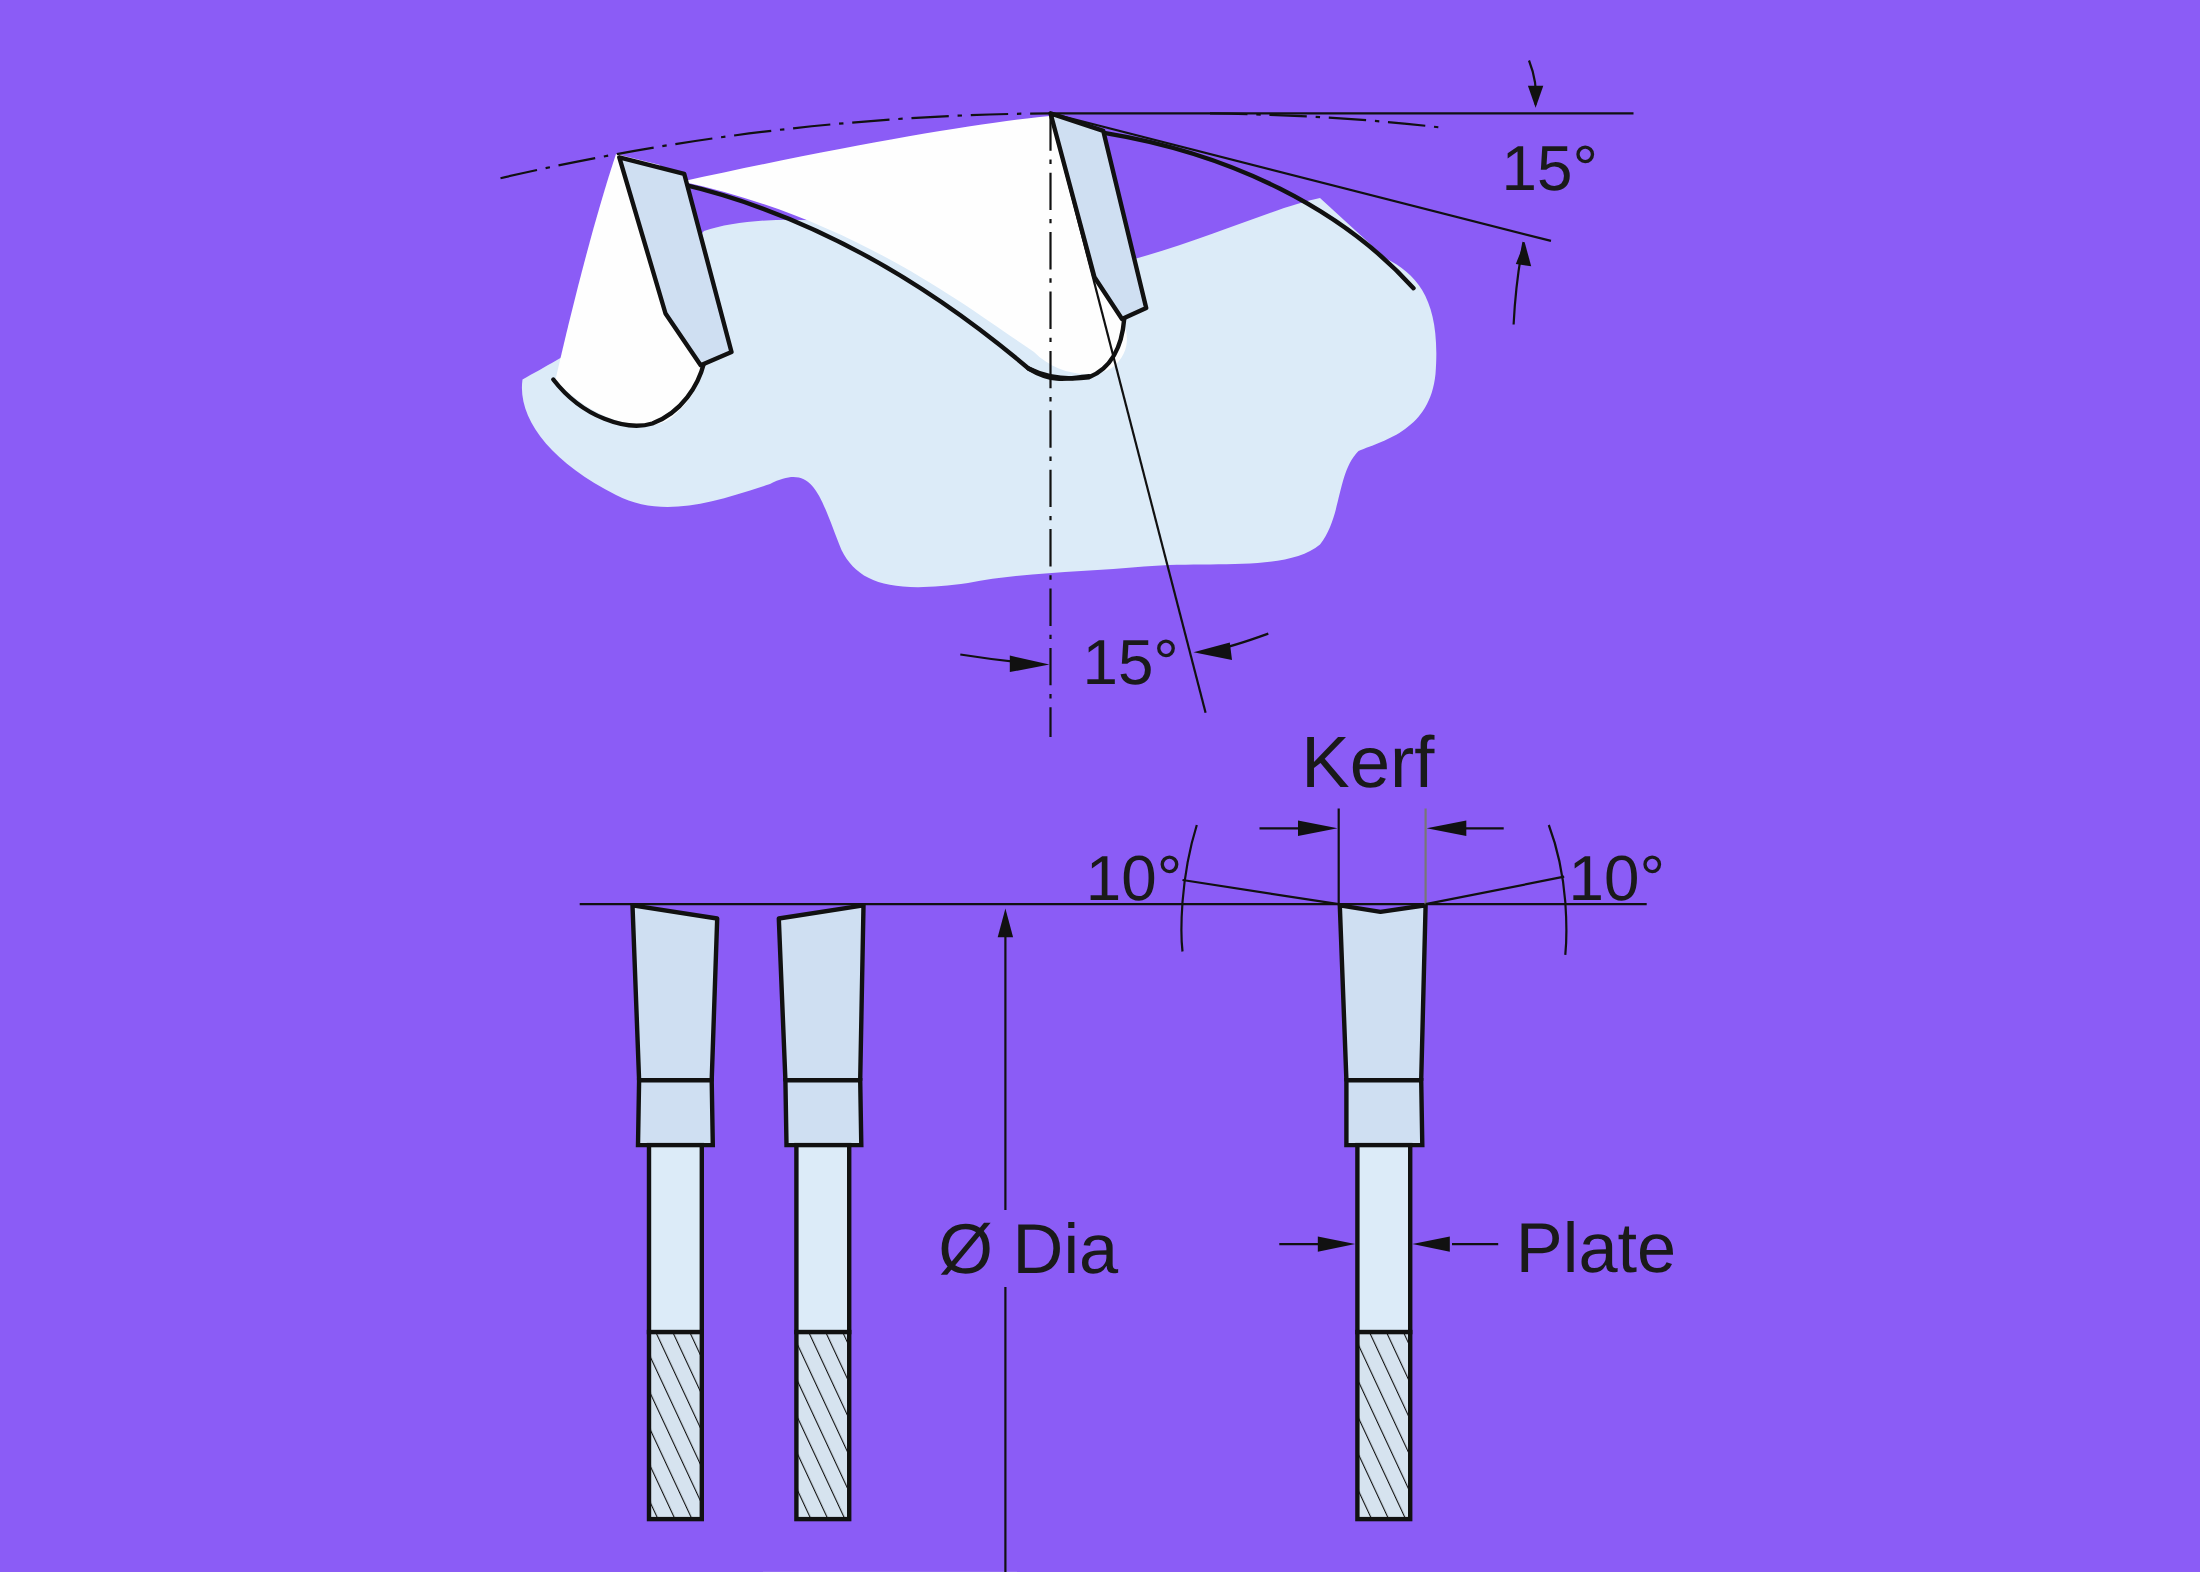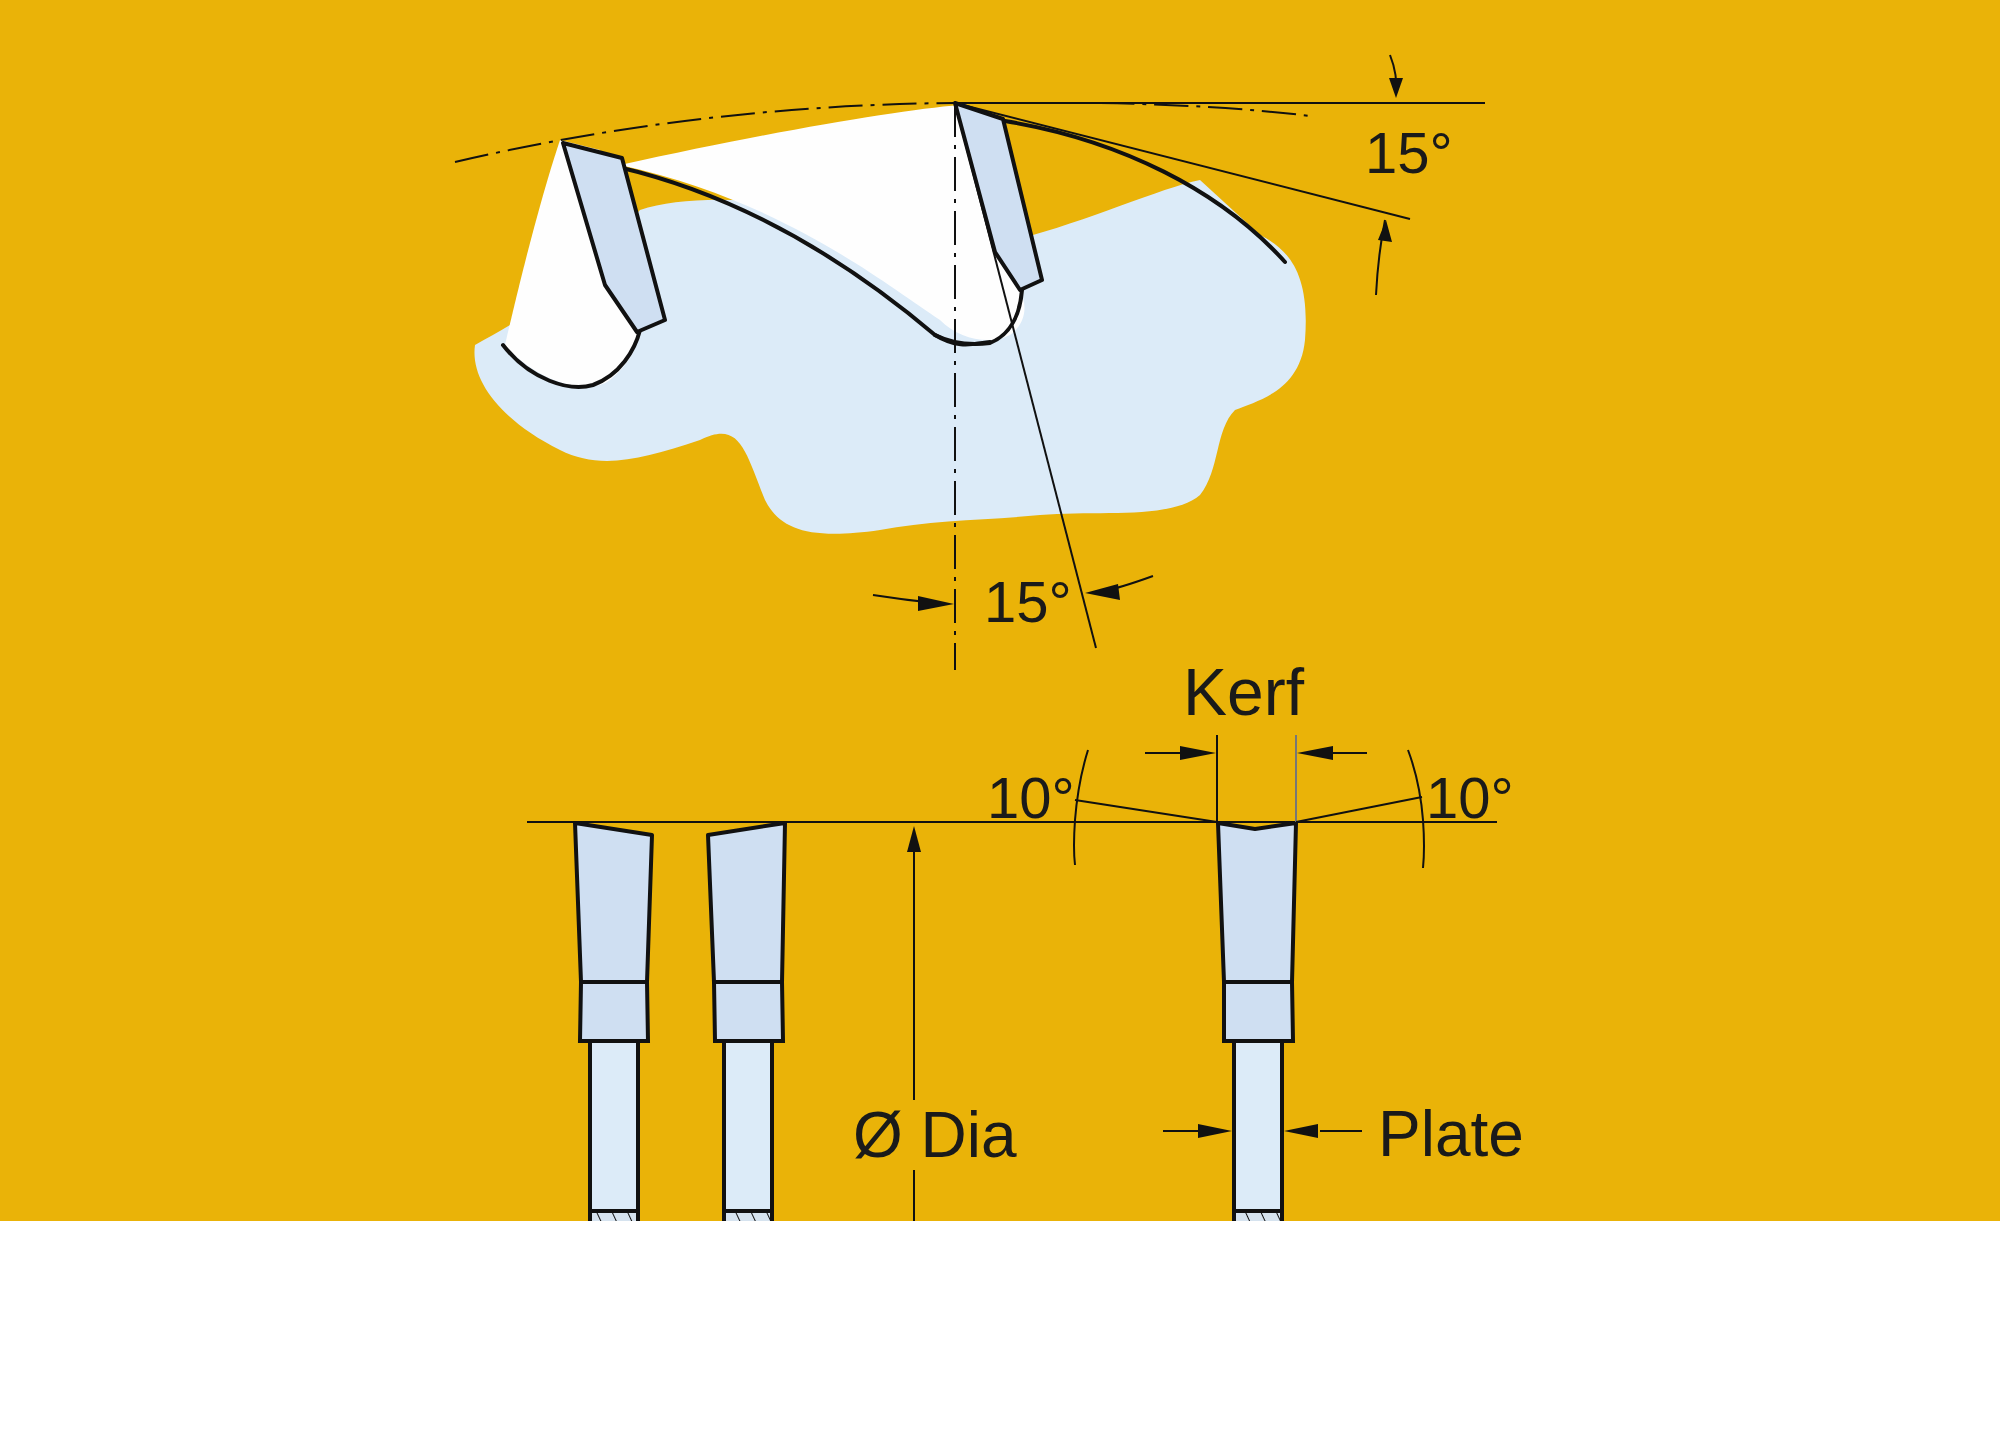--- a/index.html
+++ b/index.html
@@ -1,16 +1,16 @@
 <!DOCTYPE html>
 <html><head>
 <meta charset="utf-8">
 <style>
   html, body { margin: 0; padding: 0; background: #ffffff; }
-  #stage { position: relative; width: 2000px; height: 1221px; overflow: hidden; background: #eab308; }
+  #stage { position: relative; width: 2000px; height: 1429px; overflow: hidden; background: #8b5cf6; }
   svg { position: absolute; left: 0; top: 0; }
   .label { font-family: "Liberation Sans", sans-serif; fill: #1a1a1a; }
   .thick { stroke: #111; stroke-width: 4; fill: none; stroke-linejoin: round; stroke-linecap: round; }
   .thin { stroke: #111; stroke-width: 2; fill: none; }
   .dashdot { stroke: #111; stroke-width: 2; fill: none; stroke-dasharray: 34 8 4 8; }
 </style>
 </head>
 <body>
 
 <div id="stage">

